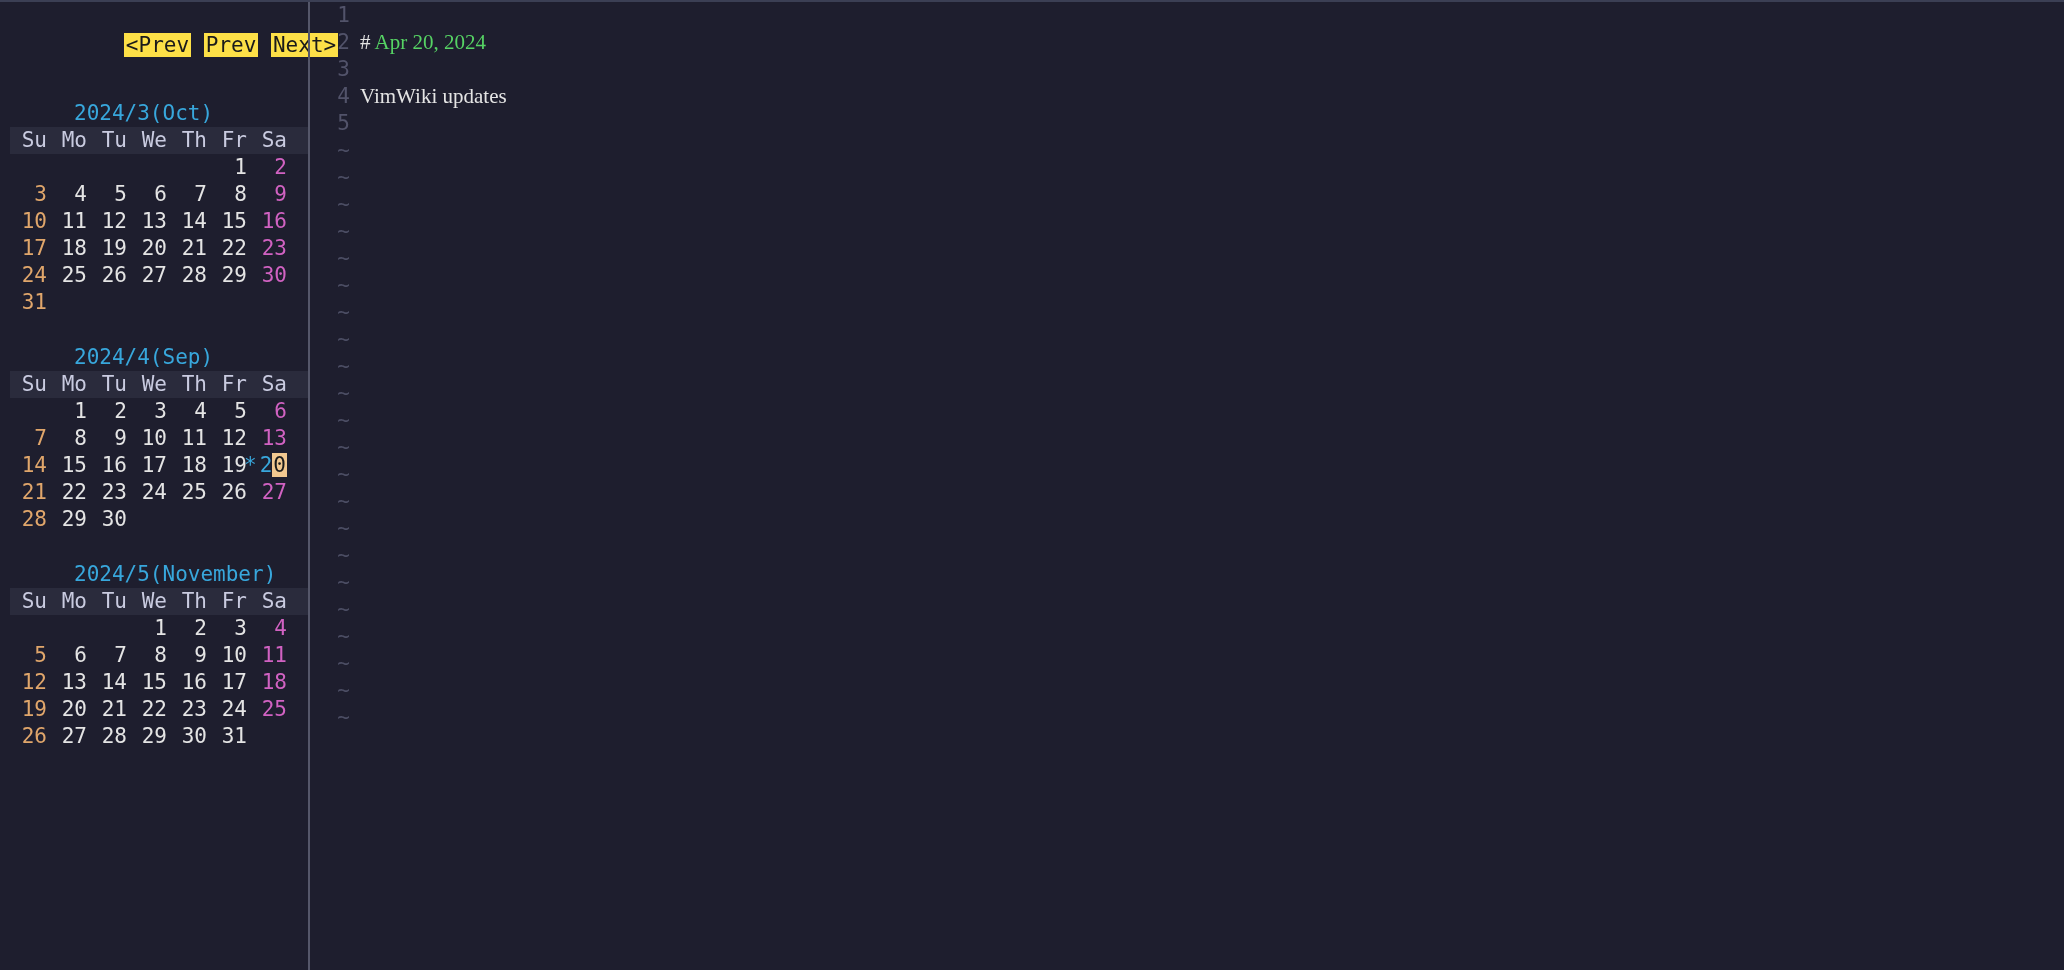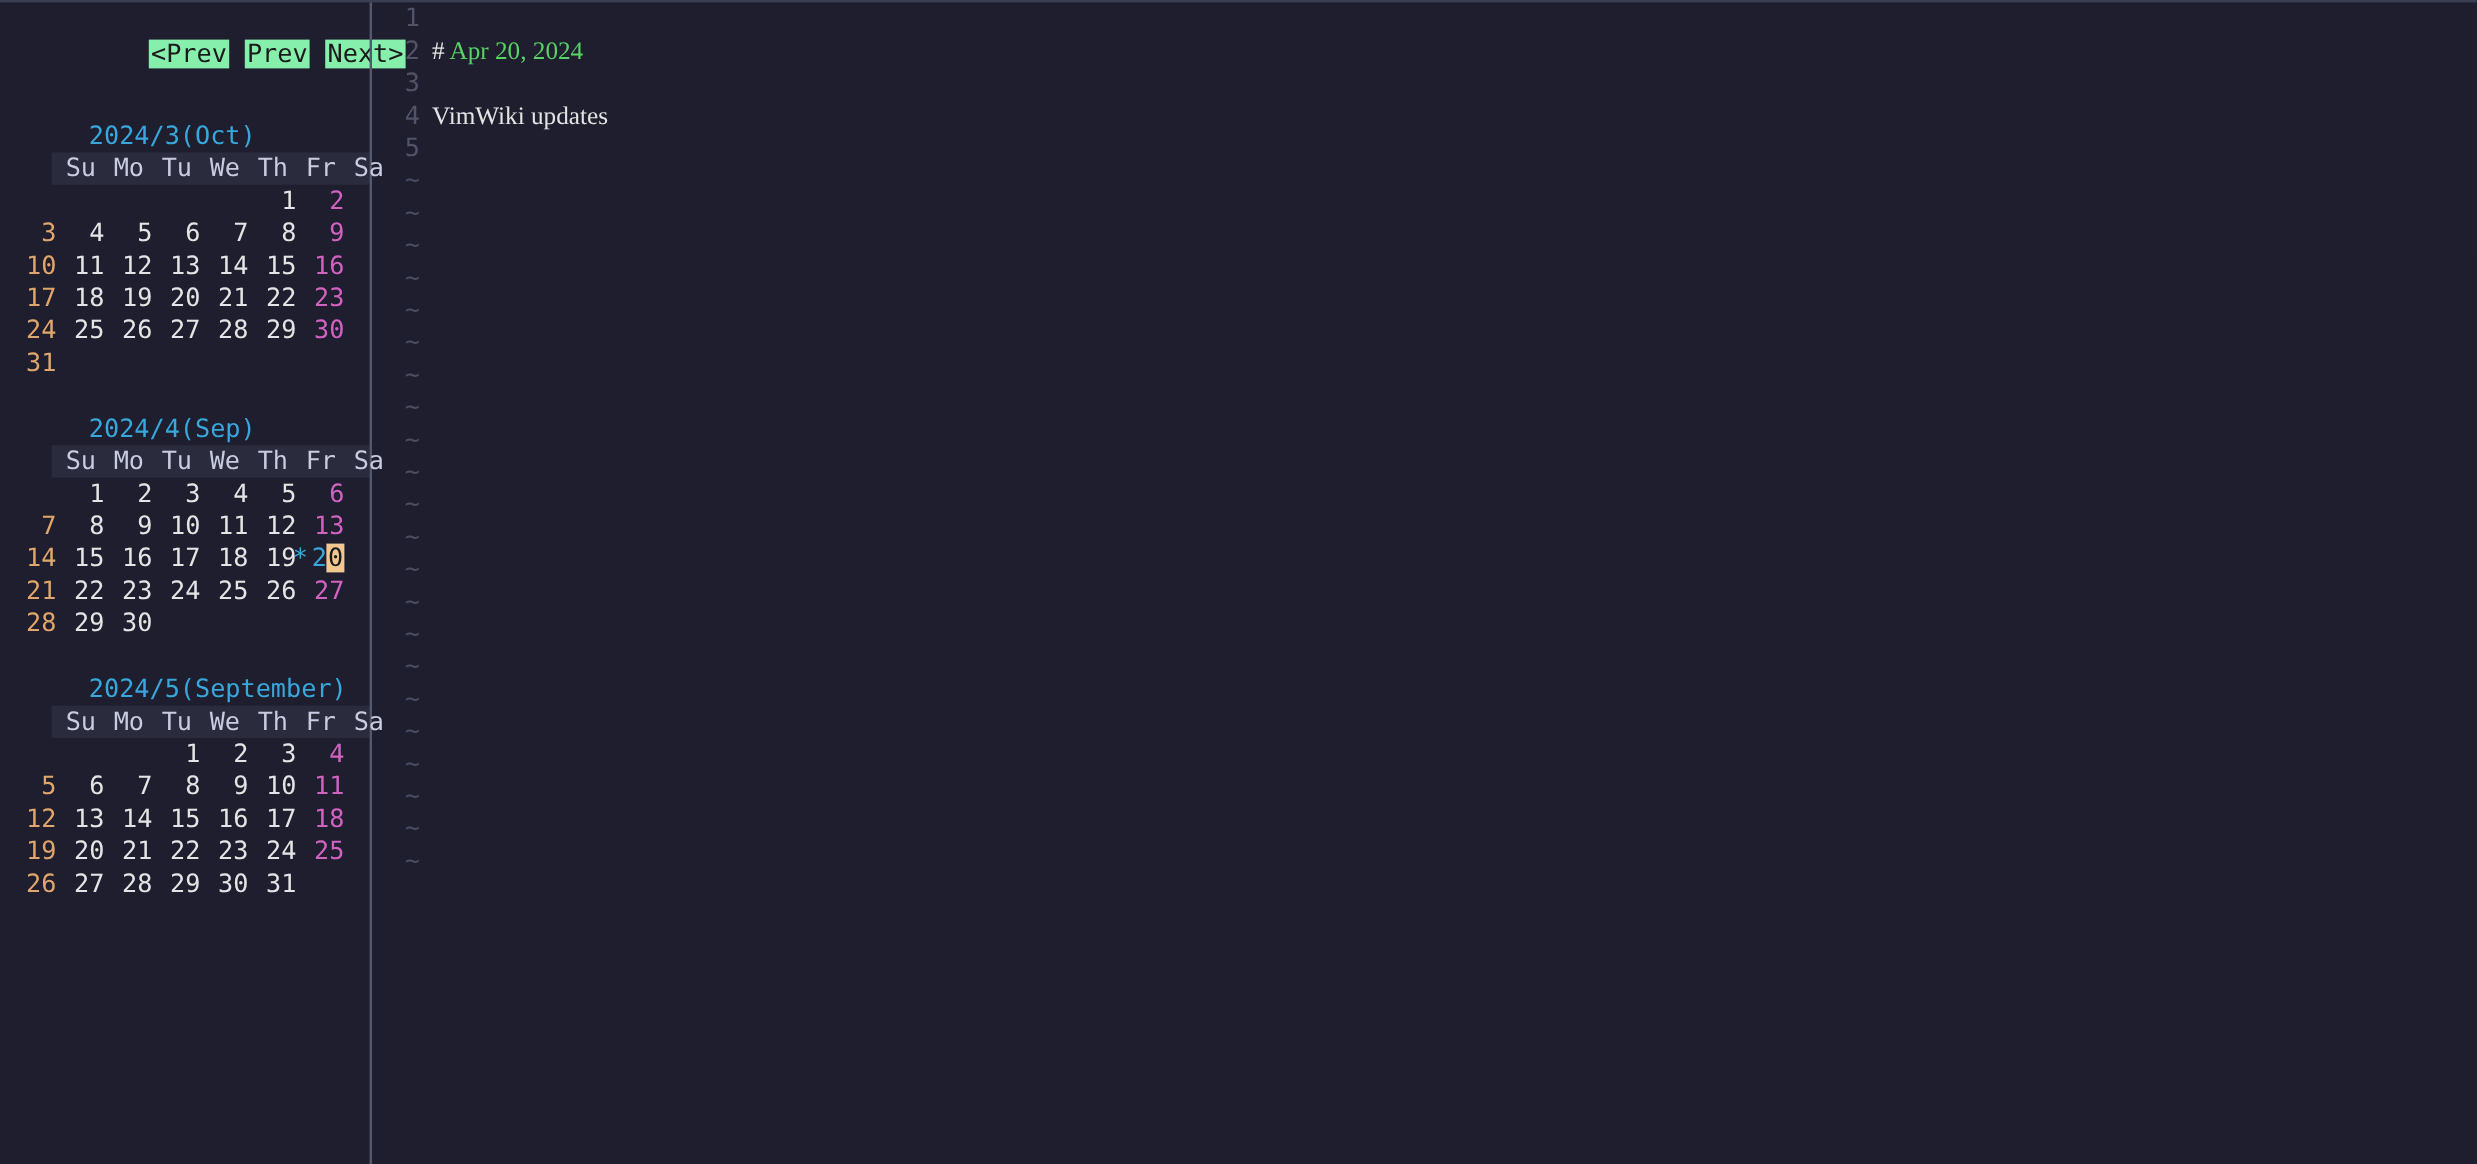--- a/index.html
+++ b/index.html
@@ -25,40 +25,39 @@
     padding-right: 0;
     box-sizing: border-box;
   }
   .nav-row {
     margin-top: 3px;
     margin-bottom: 14px;
     padding-left: 38px;
     white-space: pre;
   }
   .nav-btn {
-    background: #86efac;
+    background: #fde047;
     color: #1a1a1a;
     padding: 0 2px;
     cursor: pointer;
   }
   .month-block { margin-bottom: 28px; }
   .month-title {
     color: #38a7dc;
     text-align: left;
     padding-left: 64px;
     white-space: pre;
   }
   .dow-row, .week-row {
     display: grid;
     grid-template-columns: repeat(7, 40px);
     justify-content: start;
   }
   .dow-row {
     background: #2a2b3c;
-    margin-left: 33px;
   }
   .dow-cell, .day-cell {
     text-align: right;
     padding-right: 3px;
     box-sizing: border-box;
     position: relative;
   }
   .dow-cell { color: #c9cbe0; }
   .day-cell { cursor: pointer; }
   .day-reg { color: #e4e4e4; }
@@ -234,21 +233,21 @@
             <div class="day-cell"><span class="day-sun">28</span></div>
             <div class="day-cell"><span class="day-reg">29</span></div>
             <div class="day-cell"><span class="day-reg">30</span></div>
             <div class="day-cell">&nbsp;</div>
             <div class="day-cell">&nbsp;</div>
             <div class="day-cell">&nbsp;</div>
             <div class="day-cell">&nbsp;</div>
           </div>
         </div>
         <div class="month-block">
-          <div class="month-title">2024/5(September)</div>
+          <div class="month-title">2024/5(November)</div>
           <div class="dow-row">
             <div class="dow-cell">Su</div>
             <div class="dow-cell">Mo</div>
             <div class="dow-cell">Tu</div>
             <div class="dow-cell">We</div>
             <div class="dow-cell">Th</div>
             <div class="dow-cell">Fr</div>
             <div class="dow-cell">Sa</div>
           </div>
           <div class="week-row">

